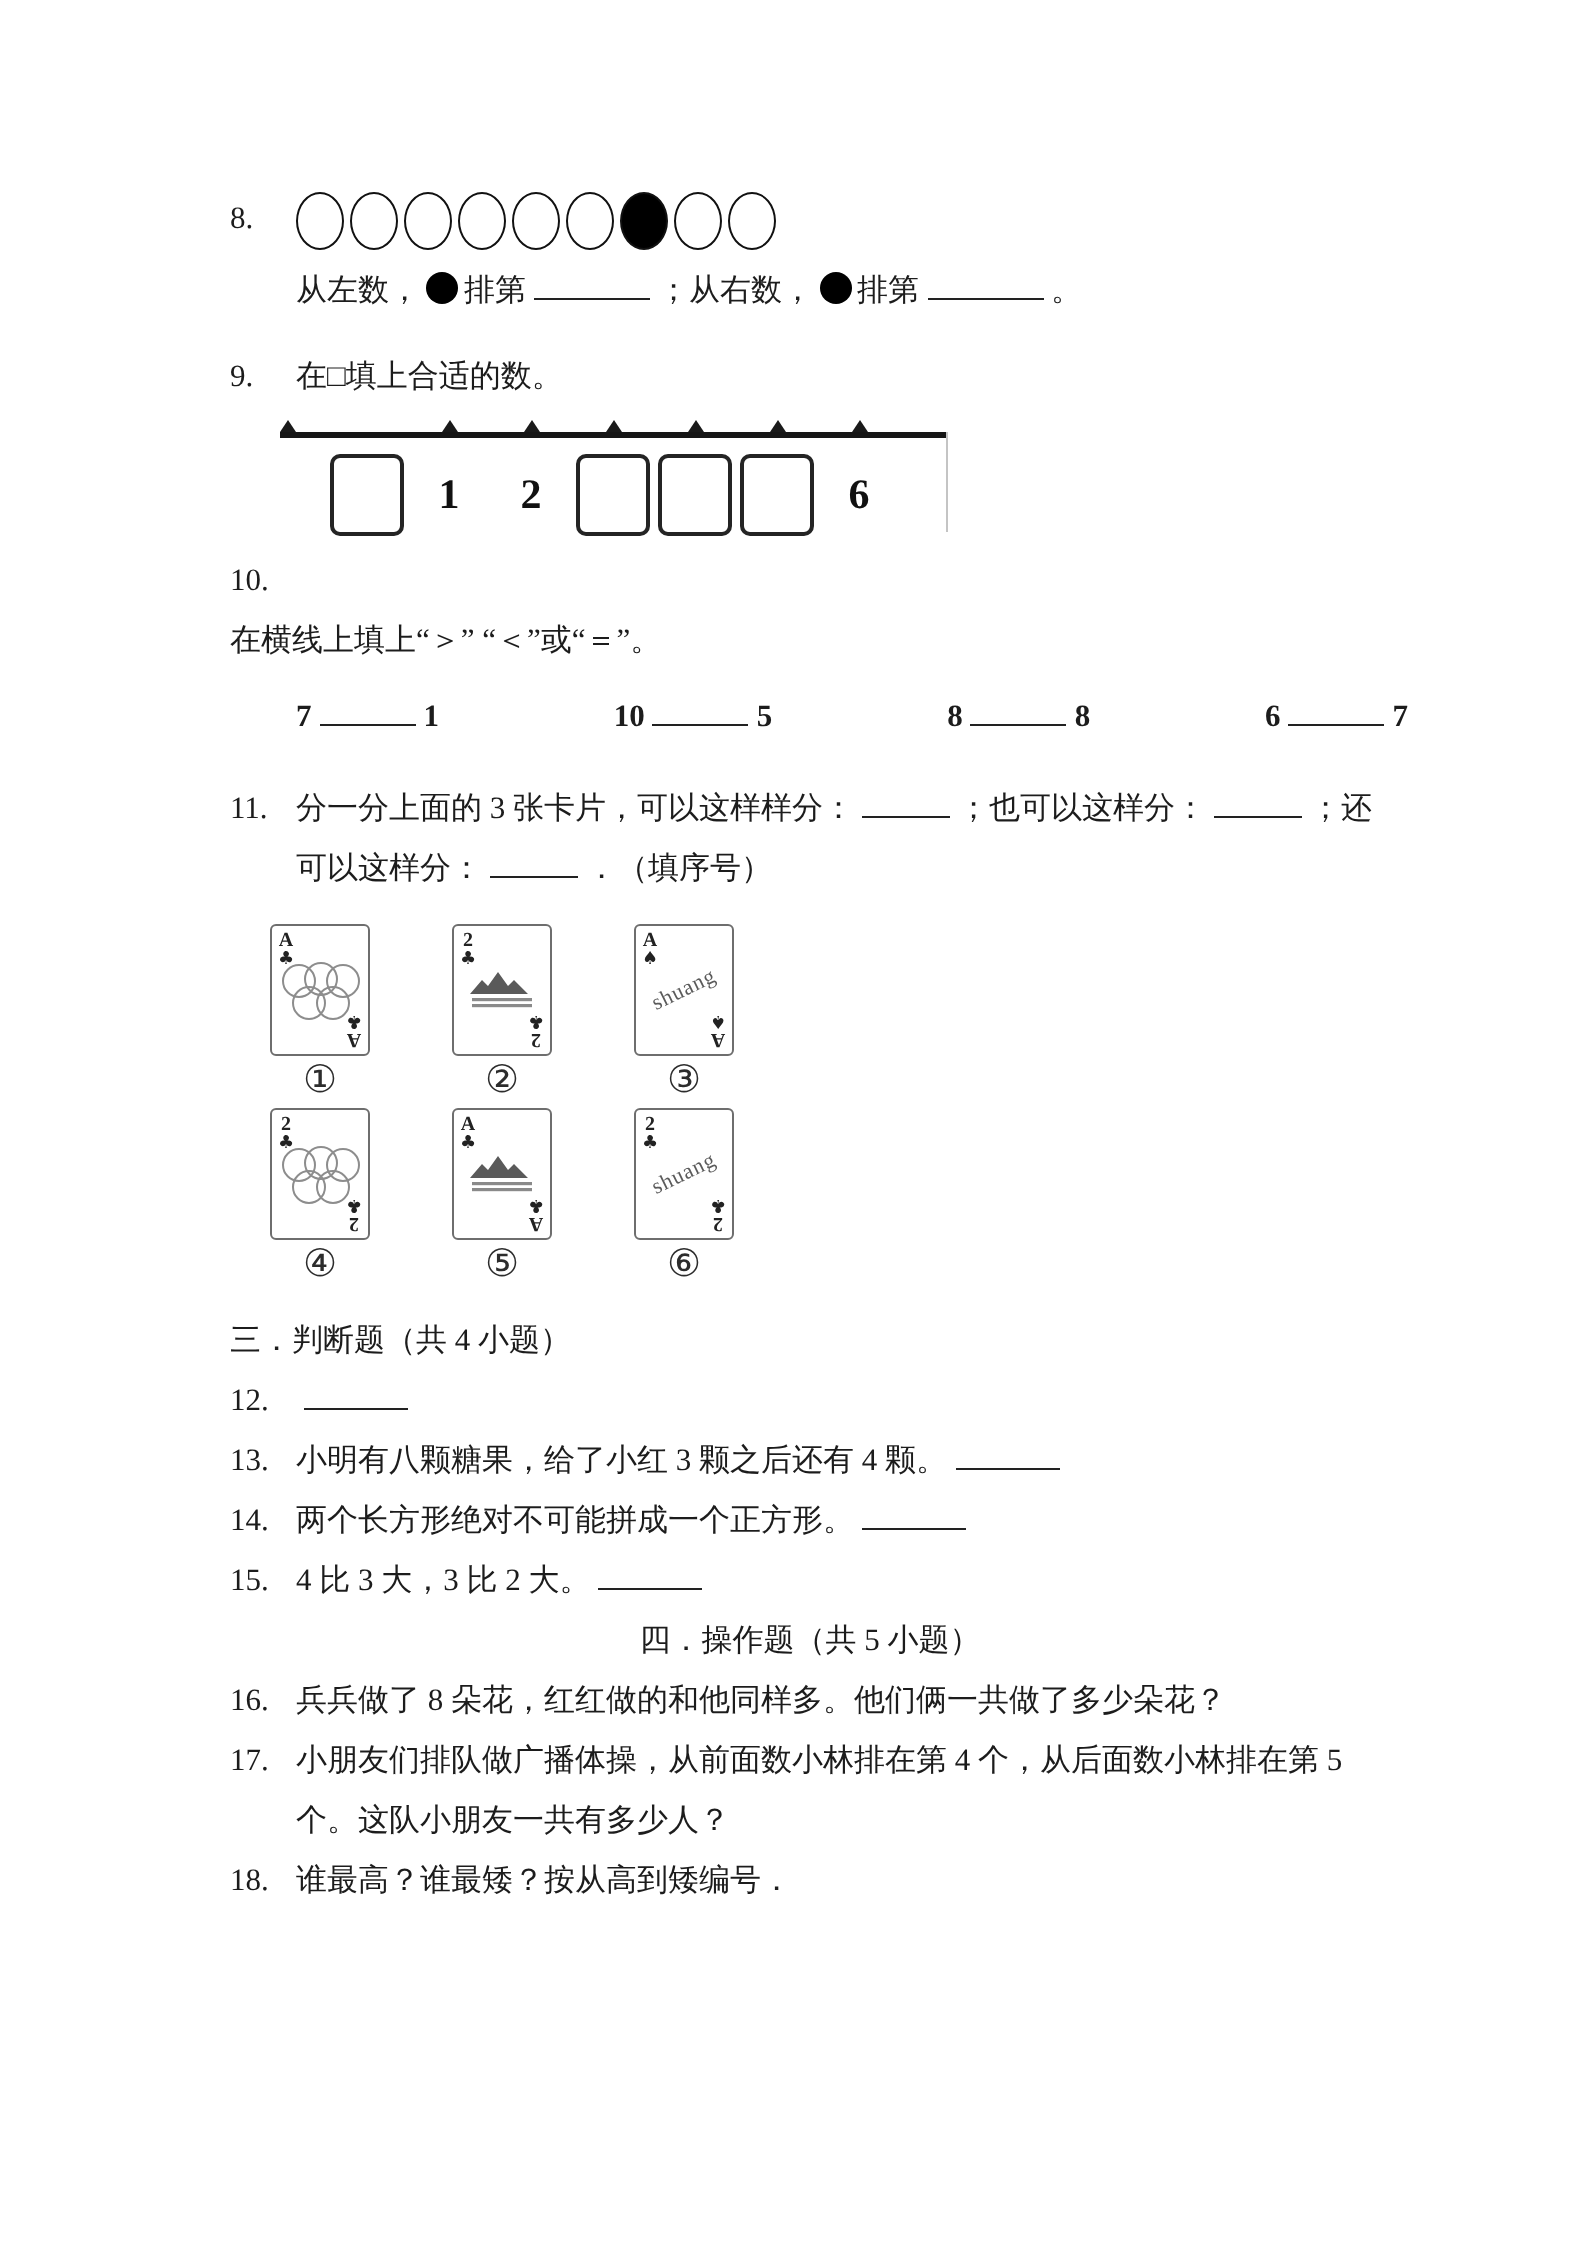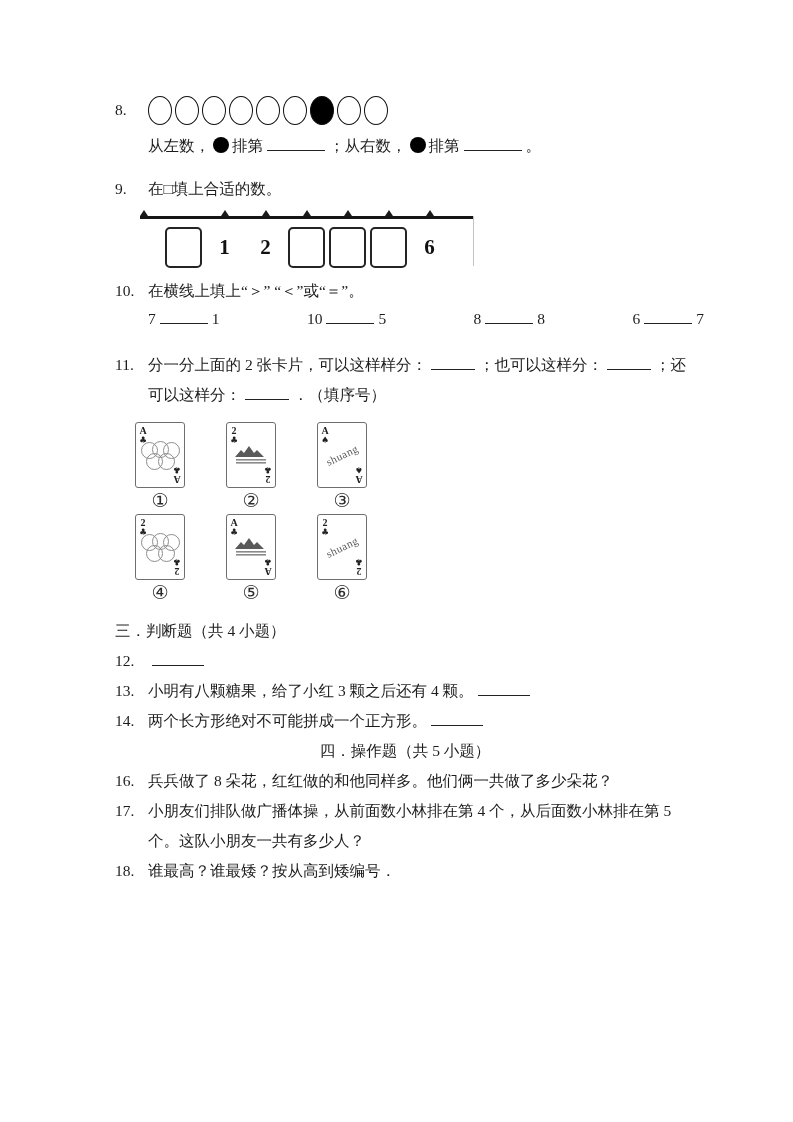--- a/index.html
+++ b/index.html
@@ -29,22 +29,22 @@
         border-right:4px solid transparent;border-bottom:6px solid #1a1a1a;}
   .tick:nth-of-type(1){left:40px}.tick:nth-of-type(2){left:81px}.tick:nth-of-type(3){left:122px}
   .tick:nth-of-type(4){left:163px}.tick:nth-of-type(5){left:204px}.tick:nth-of-type(6){left:245px}
   .tick:nth-of-type(7){left:286px}
   .nl-cells{display:flex;margin-top:7px;padding-left:23px;}
   .nl-slot{width:41px;height:42px;display:flex;align-items:center;justify-content:center;}
   .nl-box{width:33px;height:37px;border:2.4px solid #242424;border-radius:5px;background:#fff;}
   .nl-num{font-weight:bold;font-size:21px;color:#111;}
 
   
-  .pairs{display:flex;justify-content:space-between;width:556px;margin:0 0 14px 33px;
-         line-height:26px;}
+  .pairs{display:flex;justify-content:space-between;width:556px;margin:10px 0 14px 33px;
+         line-height:26px;font-weight:bold;}
 
   
   .cards{margin:12px 0 2px 20px;}
   .cardrow{display:flex;gap:41px;margin-bottom:4px;}
   .card-cell{width:50px;text-align:center;}
   .card{position:relative;width:50px;height:66px;border:1.4px solid #6e6e6e;border-radius:3px;
         background:#fff;box-sizing:border-box;}
   .corner{position:absolute;display:flex;flex-direction:column;align-items:center;line-height:1;}
   .corner .rank{font-size:10px;font-weight:bold;color:#222;}
   .corner .suit{font-size:9px;color:#222;margin-top:0px;font-family:"DejaVu Sans",sans-serif;}
@@ -56,21 +56,21 @@
   .ring{position:absolute;width:15px;height:15px;border:1px solid #8d8d8d;border-radius:50%;}
   .ring:nth-child(1){left:3px;top:1px}.ring:nth-child(2){left:14px;top:0px}
   .ring:nth-child(3){left:25px;top:1px}.ring:nth-child(4){left:8px;top:12px}
   .ring:nth-child(5){left:20px;top:12px}
   .shuang{display:inline-block;transform:rotate(-26deg);font-size:11px;color:#5b5b5b;
           letter-spacing:.5px;}
   .card-label{font-size:19px;color:#2c2c2c;margin-top:2px;line-height:20px;
               font-family:"DejaVu Sans",sans-serif;}
 
   .sect{margin-top:14px;}
-  .mt12{margin-top:2px;} .mt16{margin-top:16px;} .mt6{margin-top:18px;}
+  .mt12{margin-top:2px;flex-direction:column;} .mt16{margin-top:16px;} .mt6{margin-top:18px;}
 </style>
 </head>
 <body>
 
 <div class="page">
 
   <div class="qrow">
     <span class="qnum">8.</span>
     <div class="circles">
       <span class="circ"></span>
@@ -134,21 +134,21 @@
   <div class="pairs">
     <span class="pair"><span>7</span><span class="blank w48"></span><span>1</span></span>
     <span class="pair"><span>10</span><span class="blank w48"></span><span>5</span></span>
     <span class="pair"><span>8</span><span class="blank w48"></span><span>8</span></span>
     <span class="pair"><span>6</span><span class="blank w48"></span><span>7</span></span>
   </div>
 
   <div class="qrow mt6">
     <span class="qnum">11.</span>
     <div class="qtext">
-      <span>分一分上面的 2 张卡片，可以这样样分：</span><span class="blank w44"></span><span>；也可以这样分：</span><span class="blank w44"></span><span>；还可以这样分：</span><span class="blank w44"></span><span>．（填序号）</span>
+      <span>分一分上面的 3 张卡片，可以这样样分：</span><span class="blank w44"></span><span>；也可以这样分：</span><span class="blank w44"></span><span>；还可以这样分：</span><span class="blank w44"></span><span>．（填序号）</span>
     </div>
   </div>
 
   <div class="cards">
     <div class="cardrow">
 
       <div class="card-cell">
         <div class="card">
           <div class="corner tl">
               <span class="rank">A</span>
@@ -282,20 +282,24 @@
     <div class="qtext"><span class="blank"></span></div>
   </div>
   <div class="qrow">
     <span class="qnum">13.</span>
     <div class="qtext"><span>小明有八颗糖果，给了小红 3 颗之后还有 4 颗。</span><span class="blank"></span></div>
   </div>
   <div class="qrow">
     <span class="qnum">14.</span>
     <div class="qtext"><span>两个长方形绝对不可能拼成一个正方形。</span><span class="blank"></span></div>
   </div>
+  <div class="qrow">
+    <span class="qnum">15.</span>
+    <div class="qtext"><span>4 比 3 大，3 比 2 大。</span><span class="blank"></span></div>
+  </div>
 
   <div class="qrow">
     <div class="qtext" style="width:580px;text-align:center;">四．操作题（共 5 小题）</div>
   </div>
   <div class="qrow">
     <span class="qnum">16.</span>
     <div class="qtext">兵兵做了 8 朵花，红红做的和他同样多。他们俩一共做了多少朵花？</div>
   </div>
   <div class="qrow">
     <span class="qnum">17.</span>

